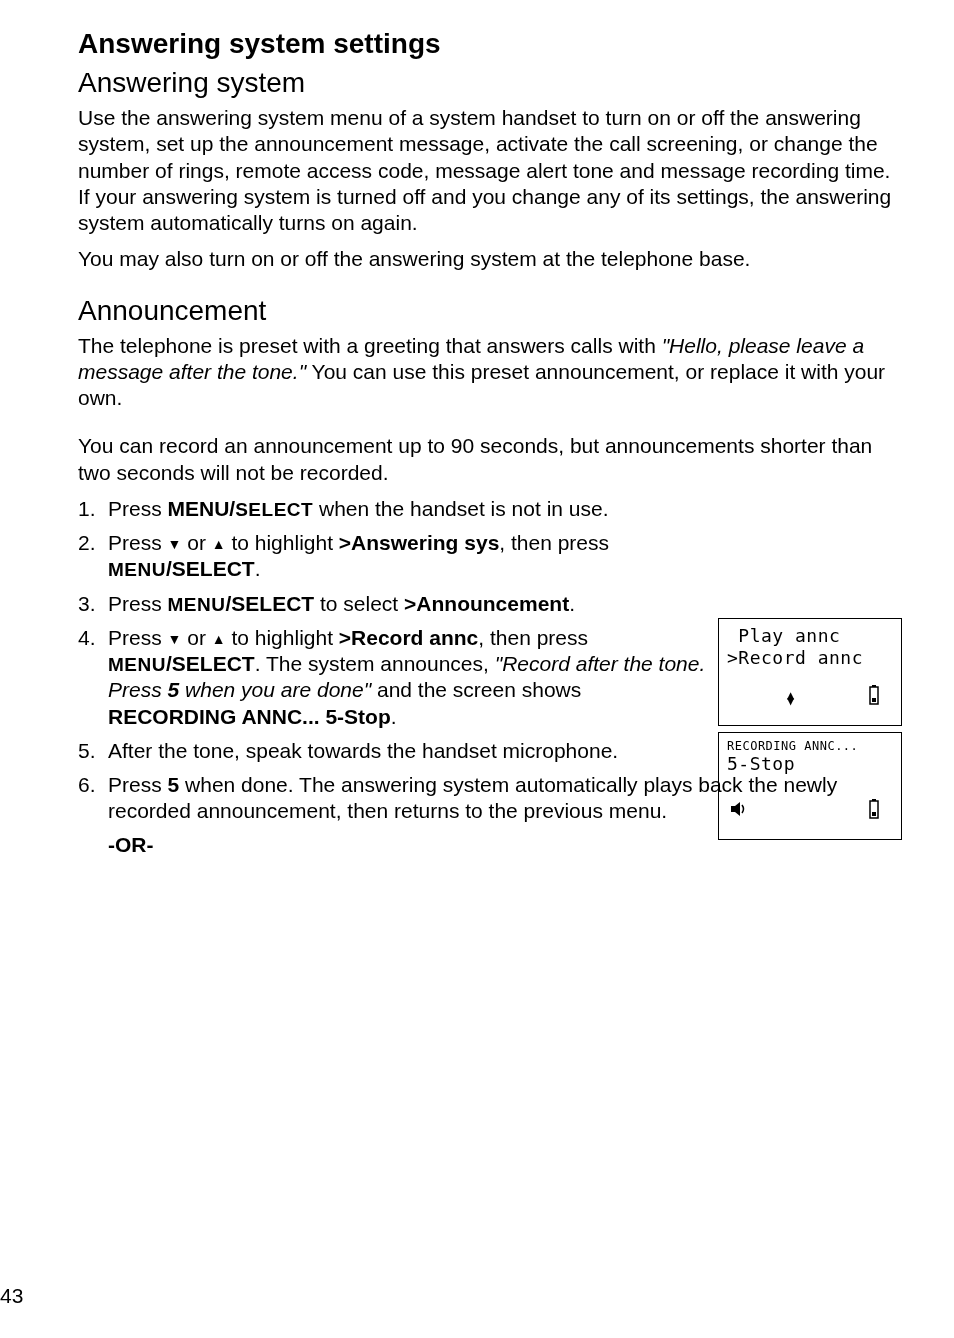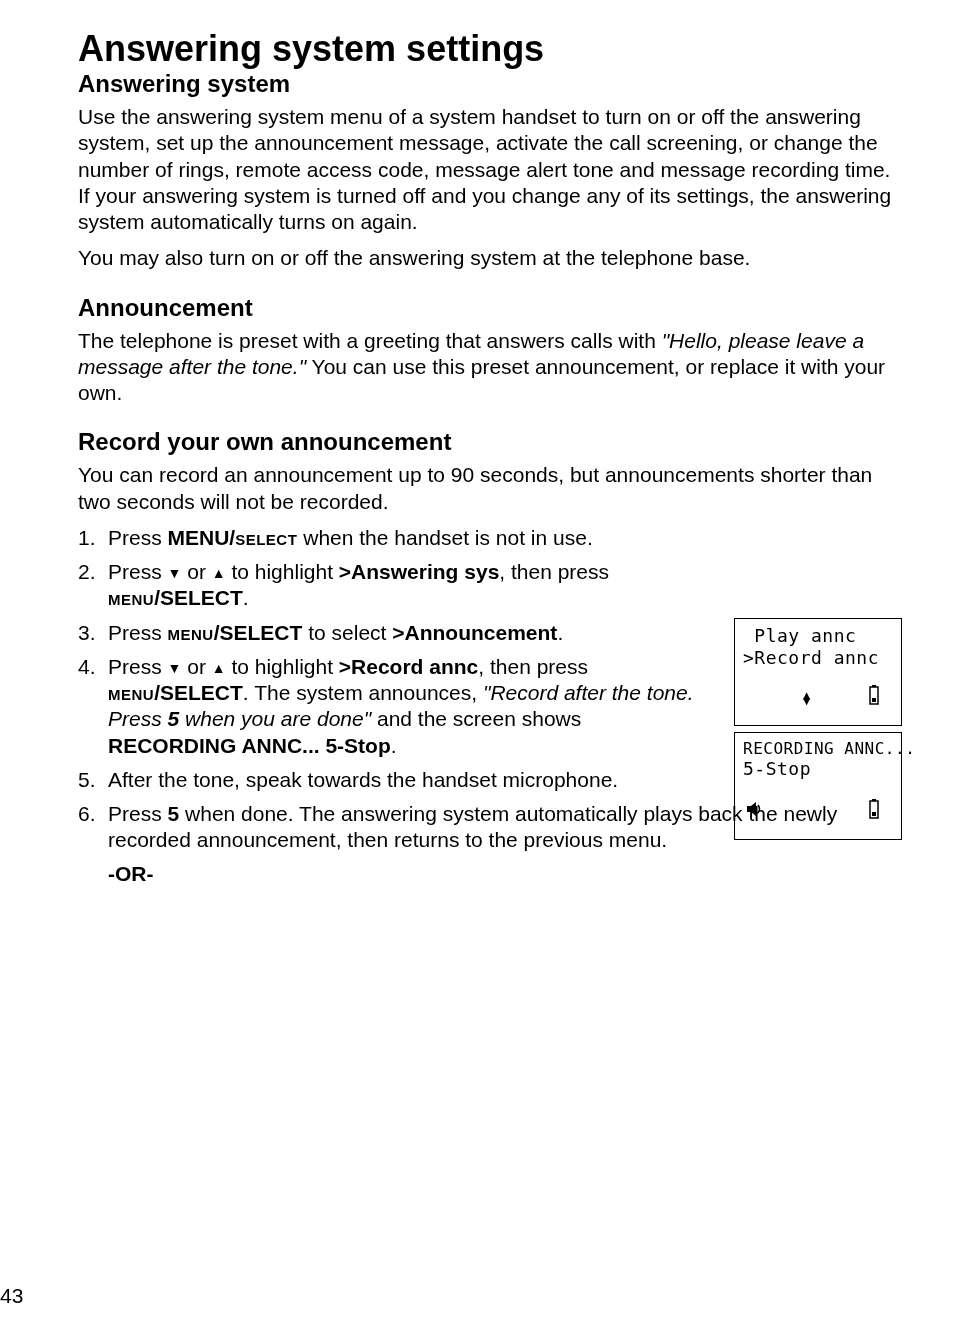--- a/index.html
+++ b/index.html
@@ -10,27 +10,27 @@
   body {
     font-family: Arial, Helvetica, sans-serif;
     width: 954px;
     height: 1338px;
     padding: 28px 52px 20px 78px;
     color: #000;
     background: #fff;
     position: relative;
   }
   h1 {
-    font-size: 36px;
+    font-size: 28px;
     font-weight: bold;
-    margin-bottom: 0;
+    margin-bottom: 7px;
   }
   h2 {
-    font-size: 24px;
-    font-weight: bold;
+    font-size: 28px;
+    font-weight: normal;
     margin-bottom: 6px;
   }
   .section {
     margin-bottom: 22px;
   }
   p {
     font-size: 21px;
     line-height: 1.25;
     margin-bottom: 10px;
   }
@@ -47,35 +47,35 @@
     position: relative;
   }
   ol > li::before {
     content: counter(step) ".";
     position: absolute;
     left: 0;
     top: 0;
   }
   .bold { font-weight: bold; text-align: center; }
   .ital { font-style: italic; }
-  .sc { font-variant: small-caps; font-weight: bold; letter-spacing: 0.5px; font-size: 15px; margin-top: 15px;}
+  .sc { font-variant: small-caps; font-weight: bold; letter-spacing: 0.5px; font-size: 19px; margin-top: 15px;}
   .triangle-down::before { content: "\25BC"; font-size: 14px; vertical-align: 1px;}
   .triangle-up::before { content: "\25B2"; font-size: 14px; vertical-align: 1px;}
   .page-num {
     position: absolute;
     bottom: 30px;
     left: 0;
     width: 100%;
     font-size: 21px;
   }
   .screens {
     position: absolute;
     right: 52px;
     top: 618px;
-    width: 168px;
+    width: 184px;
   }
   .screen {
     border: 1.5px solid #000;
     height: 108px;
     margin-bottom: 6px;
     position: relative;
     padding: 6px 8px;
     font-family: monospace;
     font-size: 18px;
     line-height: 1.2;
@@ -135,21 +135,20 @@
 </div>
 
 <div class="section">
   <h2>Announcement</h2>
   <p>
     <span>The telephone is preset with a greeting that answers calls with </span><span class="ital">"Hello, please leave a message after the tone."</span><span> You can use this preset announcement, or replace it with your own.</span>
   </p>
 </div>
 
 <div class="section">
-  <h2>Record your own announcement</h2>
   <p>You can record an announcement up to 90 seconds, but announcements shorter than two seconds will not be recorded.</p>
 
   <ol>
     <li>
       <span>Press </span><span class="bold">MENU/</span><span class="sc">SELECT</span><span> when the handset is not in use.</span>
     </li>
     <li class="limited">
       <span>Press </span><span class="triangle-down"></span><span> or </span><span class="triangle-up"></span><span> to highlight </span><span class="bold">&gt;Answering sys</span><span>, then press </span><span class="sc">MENU</span><span class="bold">/SELECT</span><span>.</span>
     </li>
     <li>
@@ -178,21 +177,21 @@
       <span class="battery">
         <svg viewBox="0 0 14 22">
             <rect x="3" y="3" width="8" height="17" fill="none" stroke="#000" stroke-width="1.5"></rect>
             <rect x="5" y="1" width="4" height="2" fill="#000"></rect>
             <rect x="5" y="14" width="4" height="4" fill="#000"></rect>
           </svg>
       </span>
     </div>
   </div>
   <div class="screen">
-    <div class="line" style="font-size:16px">RECORDING ANNC...</div>
+    <div class="line" style="font-size:12px">RECORDING ANNC...</div>
     <div class="line">5-Stop</div>
     <div class="icons">
       <span class="speaker">
         <svg viewBox="0 0 20 20">
             <path d="M2 7 L6 7 L11 3 L11 17 L6 13 L2 13 Z" fill="#000"></path>
             <path d="M13 6 Q16 10 13 14" fill="none" stroke="#000" stroke-width="1.5"></path>
           </svg>
       </span>
       <span class="battery">
         <svg viewBox="0 0 14 22">

